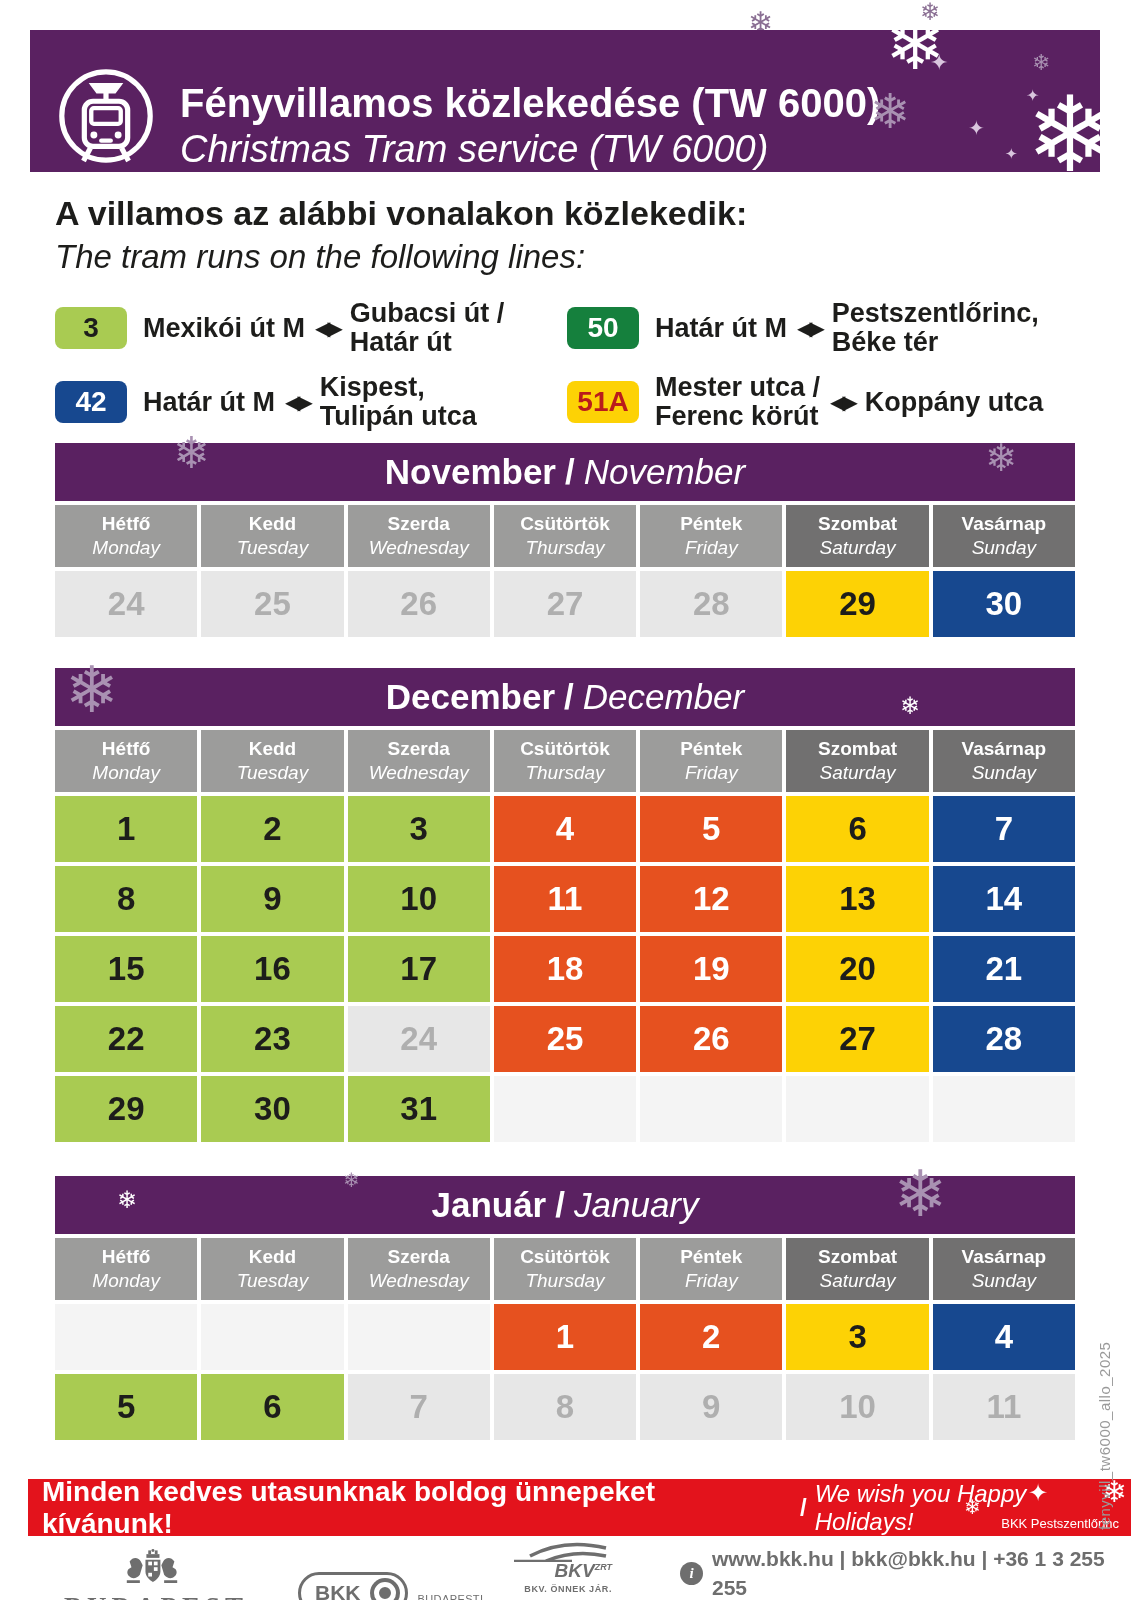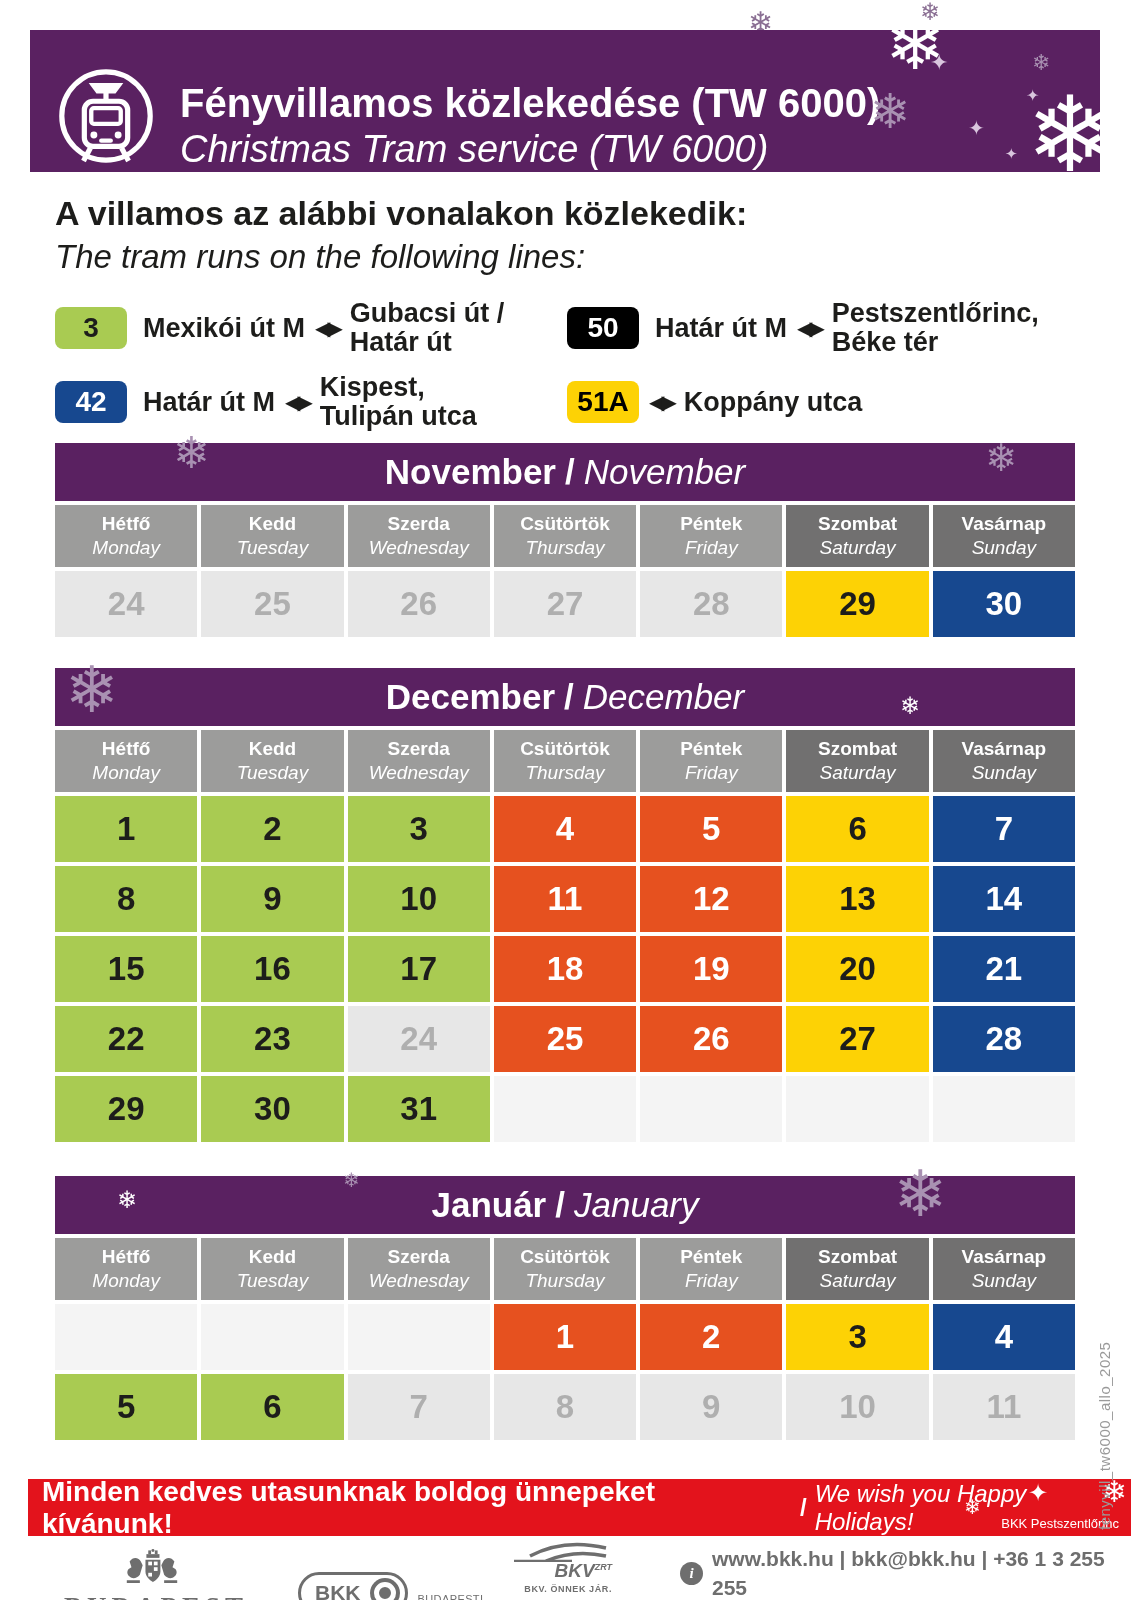--- a/index.html
+++ b/index.html
@@ -159,37 +159,39 @@
 <div class="lines-grid">
   <div class="line-entry">
     <span class="badge" style="background: rgb(169, 203, 82); color: rgb(29, 29, 27);">3</span>
     <span class="from">Mexikói út M</span>
     <span class="arrow">◀▶</span>
     <span class="to">Gubacsi út /
 Határ út</span>
   </div>
 
   <div class="line-entry">
-    <span class="badge" style="background: #000000; color: rgb(255, 255, 255);">50</span>
+    <span class="badge" style="background: #15803d; color: rgb(255, 255, 255);">50</span>
     <span class="from">Határ út M</span>
     <span class="arrow">◀▶</span>
     <span class="to">Pestszentlőrinc,
 Béke tér</span>
   </div>
 
   <div class="line-entry">
     <span class="badge" style="background: rgb(23, 72, 143); color: rgb(255, 255, 255);">42</span>
     <span class="from">Határ út M</span>
     <span class="arrow">◀▶</span>
     <span class="to">Kispest,
 Tulipán utca</span>
   </div>
 
   <div class="line-entry">
-    <span class="badge" style="background: rgb(253, 210, 5); color: #000000;">51A</span>
+    <span class="badge" style="background: rgb(253, 210, 5); color: #b91c1c;">51A</span>
+    <span class="from">Mester utca /
+Ferenc körút</span>
     <span class="arrow">◀▶</span>
     <span class="to">Koppány utca</span>
   </div>
 </div>
 
 <section class="calendar" id="cal-november">
   <div class="cal-title">
     <span class="t-hu">November</span>
     <span class="t-sep">/</span>
     <span class="t-en">November</span>

